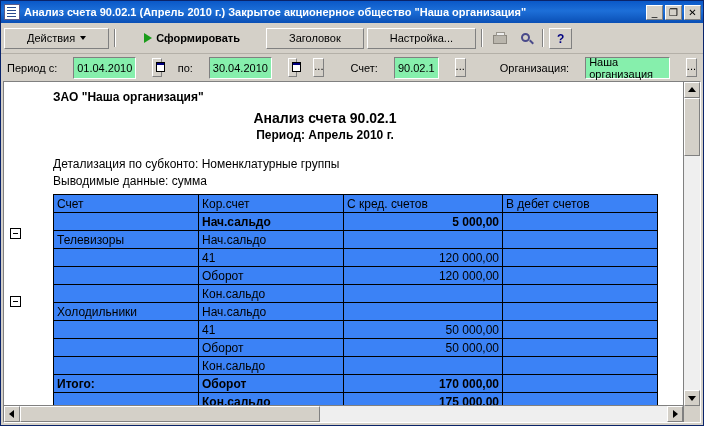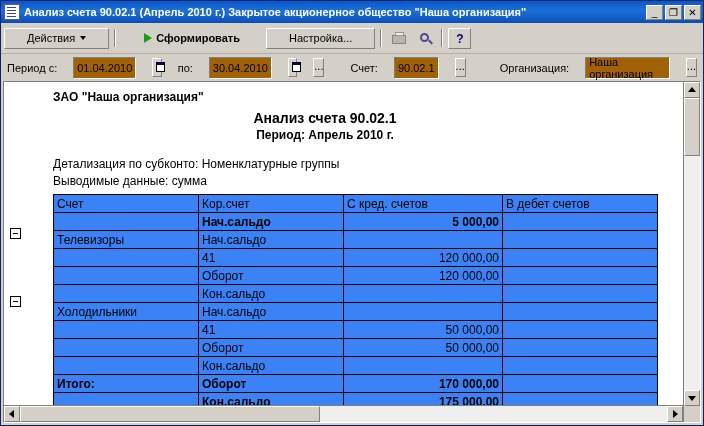--- a/index.html
+++ b/index.html
@@ -195,21 +195,21 @@
     gap: 16px;
     flex: none;
   }
   .lbl {
     font-size: 11px;
     color: #000;
     white-space: nowrap;
   }
   .field {
     height: 22px;
-    background: #a16207;
+    background: #86efac;
     border: 1px solid;
     border-color: #808080 #ffffff #ffffff #808080;
     display: flex;
     align-items: center;
     padding: 0 3px;
     font-size: 11px;
     box-sizing: border-box;
     color: #000;
   }
   .field.date { width: 74px; }
@@ -431,20 +431,23 @@
 
   <div class="toolbar">
     <div class="tb-btn framed">
       <span>Действия</span>
       <span class="caret"></span>
     </div>
     <div class="tb-sep"></div>
     <div class="tb-btn">
       <span class="play-tri"></span>
       <b>Сформировать</b>
+    </div>
+    <div class="tb-btn framed">
+      <span>Заголовок</span>
     </div>
     <div class="tb-btn framed">
       <span>Настройка...</span>
     </div>
     <div class="tb-sep"></div>
     <div class="tb-icon-btn">
         <span class="icon-print"></span>
       </div>
     <div class="tb-icon-btn">
         <span class="icon-zoom"></span>

